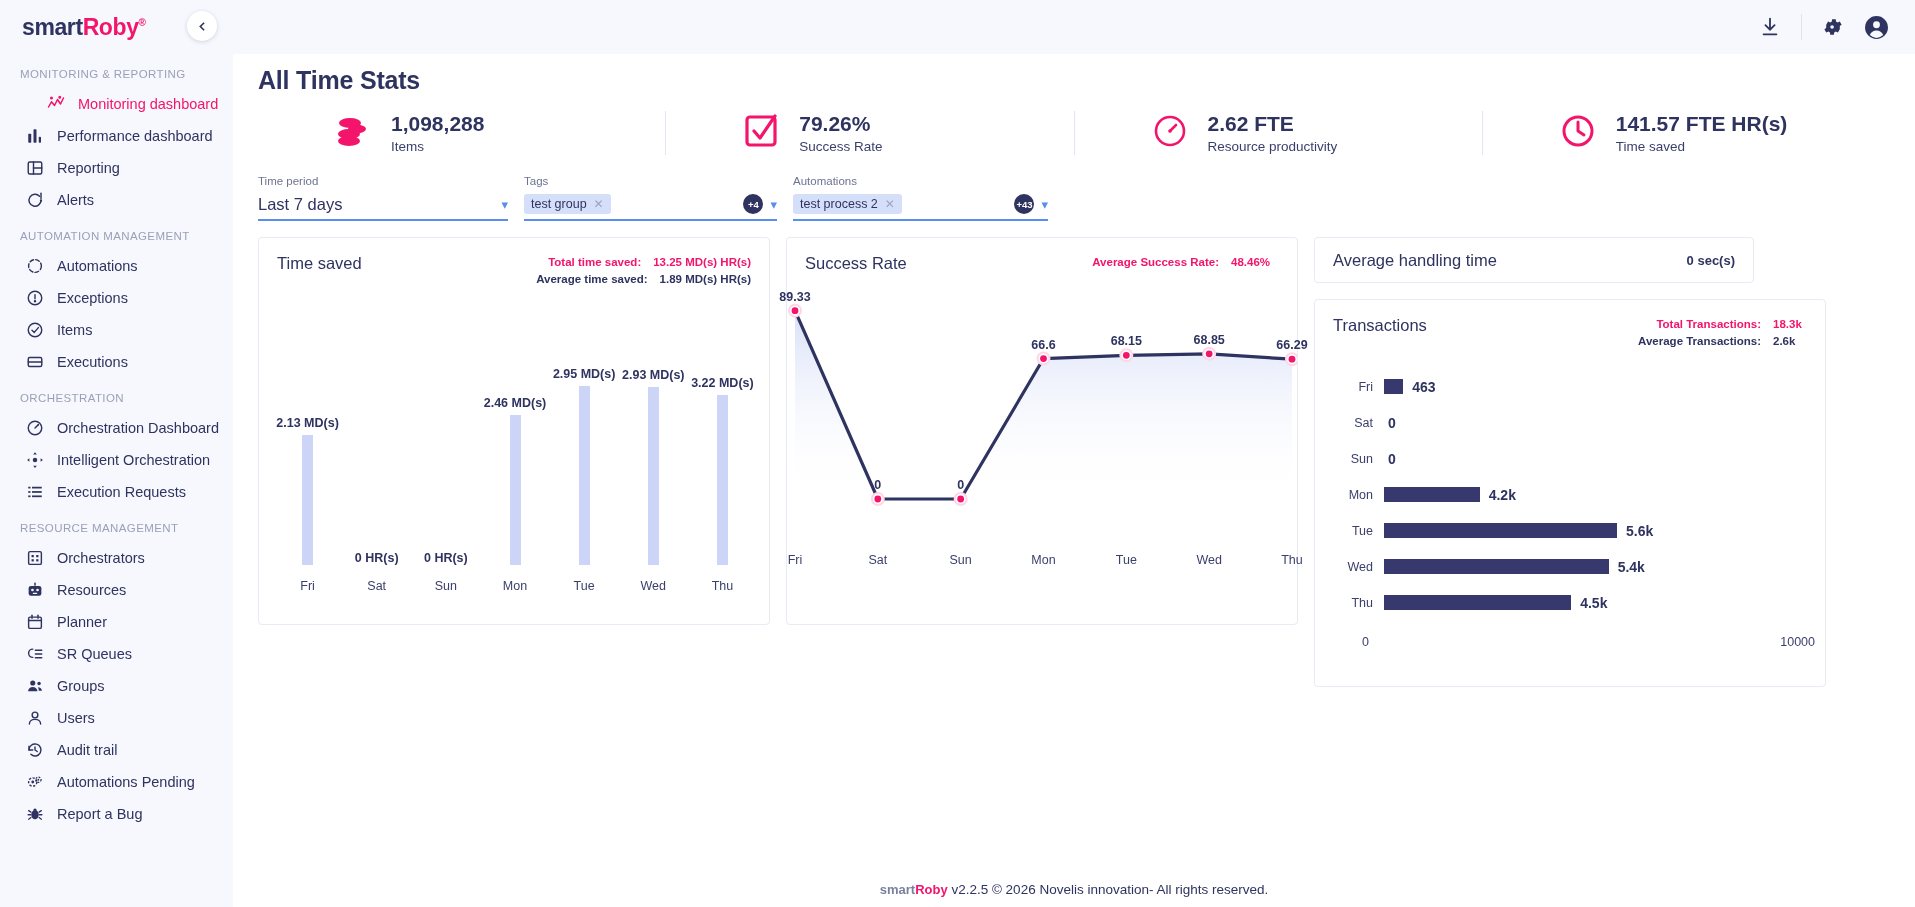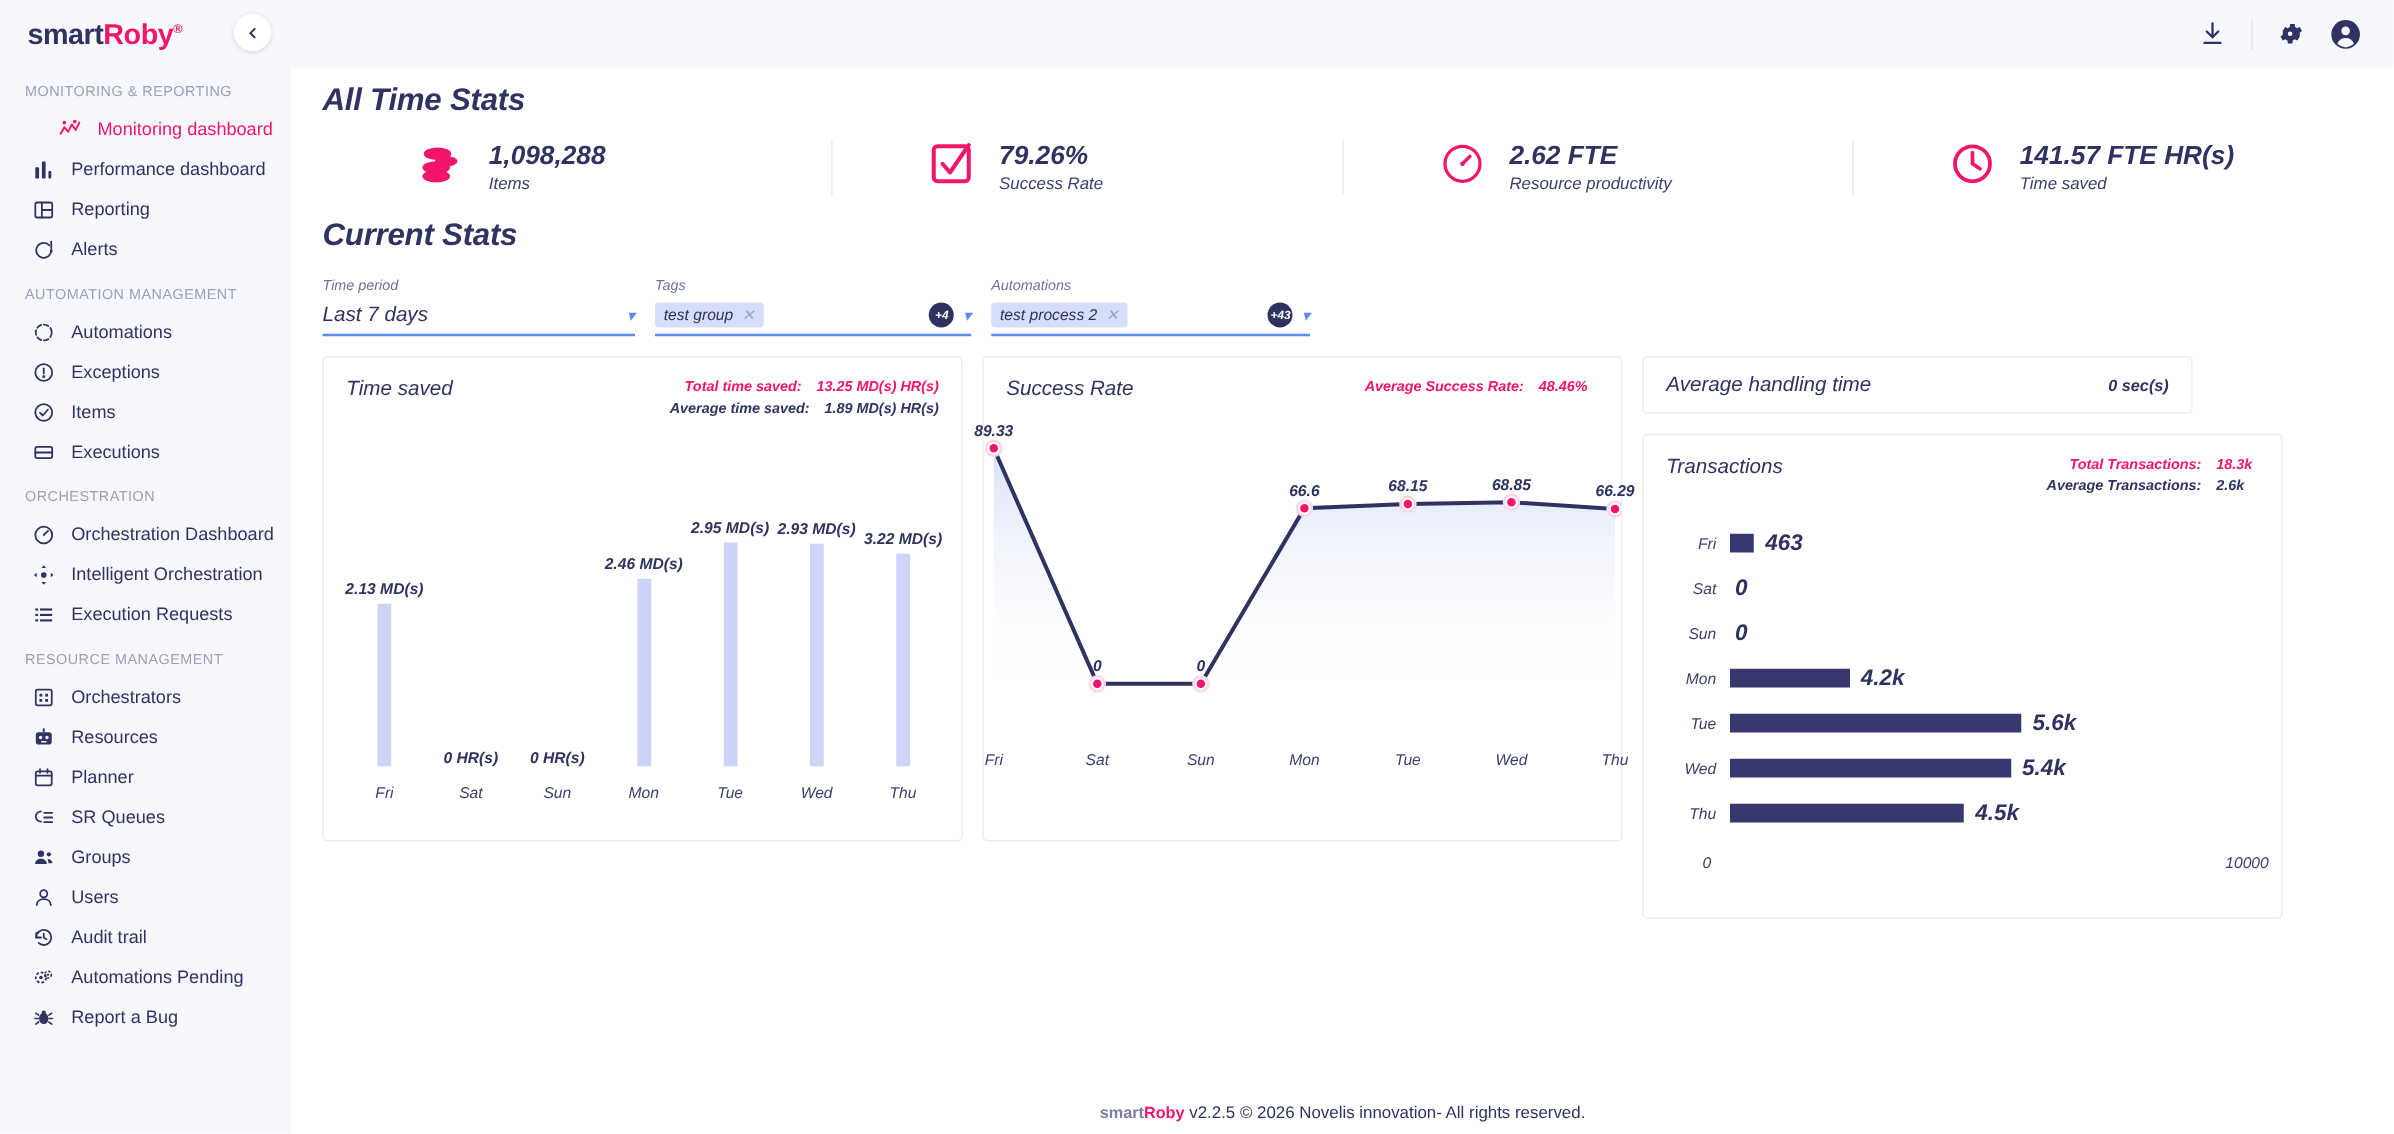--- a/index.html
+++ b/index.html
@@ -50,21 +50,21 @@
 
   
   .main { flex: 1; height: 907px; position: relative; background: #ffffff; }
   .topbar {
     height: 54px; display: flex; align-items: center; justify-content: flex-end;
     gap: 20px; padding-right: 26px; background: #f7f8fd;
   }
   .topicon { color: #2e3360; cursor: pointer; display:flex; align-items:center; }
   .topdiv { width: 1px; height: 26px; background: #dfe2ef; }
 
-  .content { padding: 0 25px 0 25px; font-style: italic; }
+  .content { padding: 0 25px 0 25px; }
   h2.section-title {
     font-size: 25px; color: #2e3360; font-weight: 600;
     margin: 12px 0 0 0; letter-spacing: -.2px;
   }
 
   
   .kpi-row { display: flex; align-items: center; margin-top: 16px; }
   .kpi { display: flex; align-items: center; gap: 18px; flex: 1; padding-left: 75px; }
   .kpi-sep { width: 1px; height: 44px; background: #e3e6f2; }
   .kpi-val { font-size: 21px; color: #2e3360; font-weight: 600; line-height: 1.15; }
@@ -143,21 +143,21 @@
   .pt-label {
     position: absolute; font-size: 12.5px; color: #2e3360; font-weight: 700;
     transform: translateX(-50%); white-space: nowrap;
   }
 
   
   .hbars { padding: 18px 22px 0 22px; }
   .hrow { display: flex; align-items: center; height: 36px; }
   .hrow-lab { width: 36px; text-align: right; font-size: 12.5px; color: #3a3f6b; margin-right: 11px; }
   .hrow-bar { height: 15px; background: #36386e; }
-  .hrow-val { font-size: 18px; color: #2e3360; font-weight: 700; margin-left: 9px; }
+  .hrow-val { font-size: 14px; color: #2e3360; font-weight: 700; margin-left: 9px; }
   .haxis { display: flex; justify-content: space-between; font-size: 12.5px;
            color: #3a3f6b; margin: 14px 10px 0 47px; }
 
   
   .footer {
     position: absolute; bottom: 10px; left: 0; right: 0;
     text-align: center; font-size: 13.5px; color: #2e3360;
   }
   .footer .fb1 { color: #7a7f9e; font-weight: 600; font-size: 13px; }
   .footer .fb2 { color: #f3146c; font-weight: 600; font-size: 13px; }
@@ -476,21 +476,20 @@
                 <polyline points="20 11 20 20 26 24" stroke-linecap="round" stroke-linejoin="round"></polyline>
               </svg>
           </span>
           <div>
             <div class="kpi-val">141.57 FTE HR(s)</div>
             <div class="kpi-lab">Time saved</div>
           </div>
         </div>
       </div>
 
-      <h2 class="section-title" style="margin-top:18px">Current Stats</h2>
 
       <div class="filters">
         <div class="filter fw-time">
           <div class="filter-label">Time period</div>
           <div class="filter-box">
             <span class="filter-value">Last 7 days</span>
             <span class="chev">▾</span>
           </div>
         </div>
         <div class="filter fw-tags">

